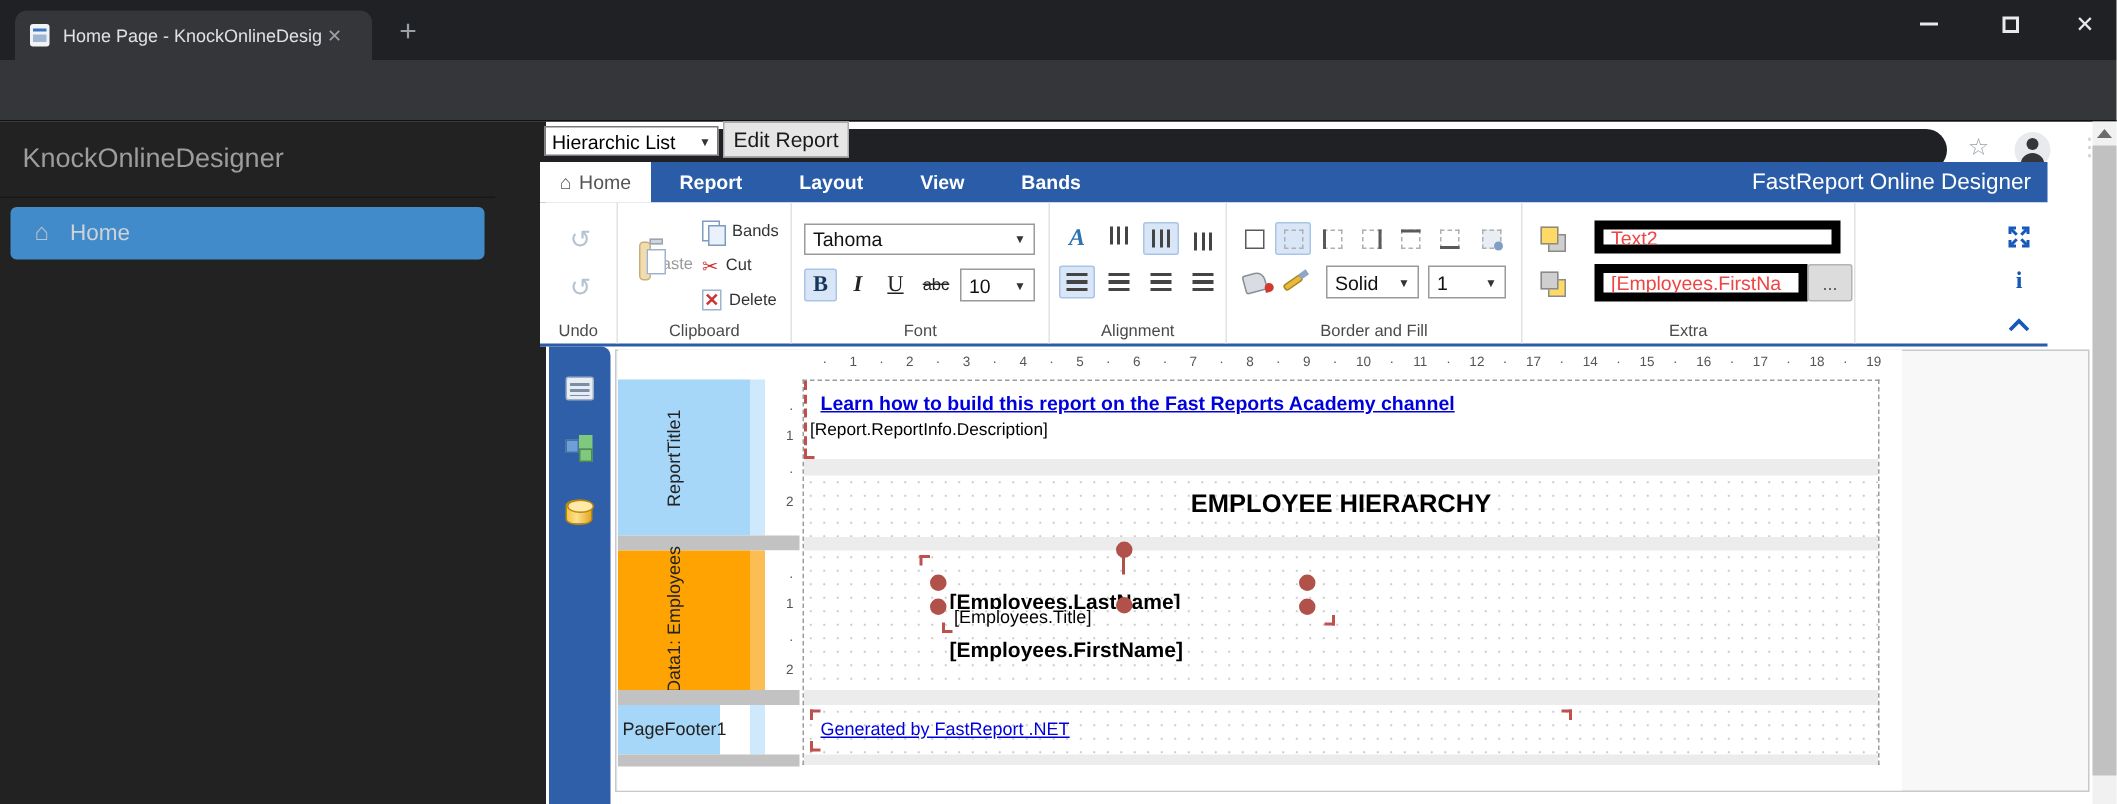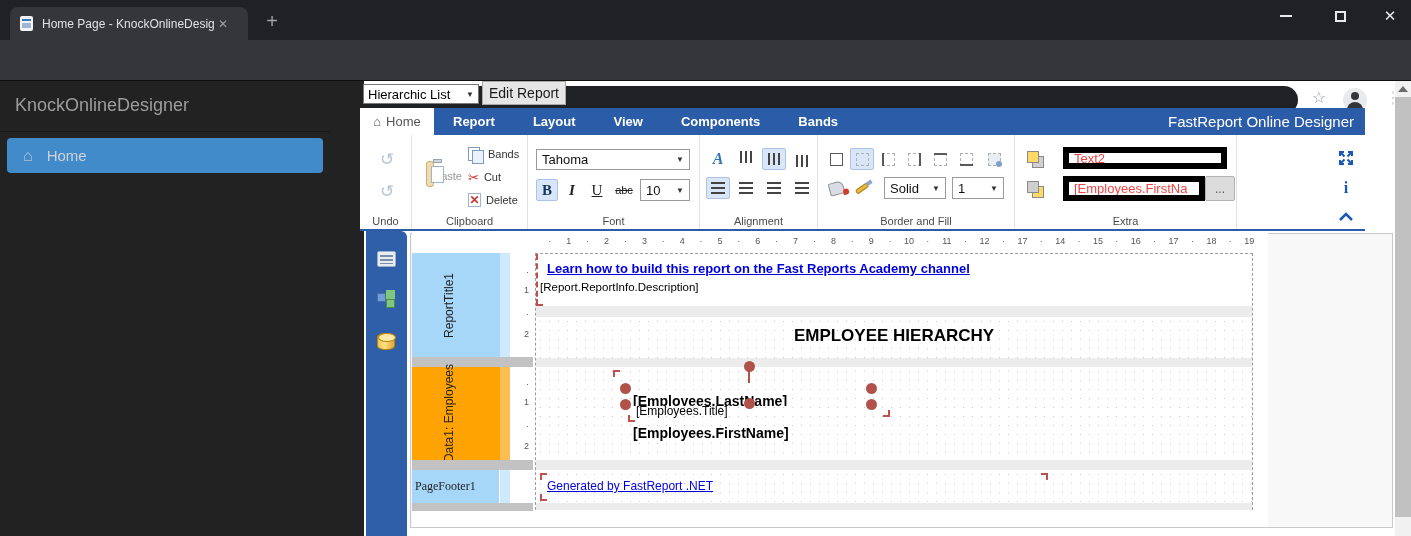--- a/index.html
+++ b/index.html
@@ -164,21 +164,20 @@
 
 <div id="menubar">
   <div id="menu-home">
     <span class="glyph">⌂</span>
     <span>Home</span>
   </div>
   <div id="menu-tabs">
       <span>Report</span>
       <span>Layout</span>
       <span>View</span>
-      <span>Components</span>
       <span>Bands</span>
     </div>
   <div id="menu-brand">FastReport Online Designer</div>
 </div>
 
 <div id="ribbon">
 
   <div class="group" style="left:0;width:52px;">
     <div class="gbtn muted" style="left:16px;top:13px;width:22px;height:22px;font-size:17px;">↺</div>
     <div class="gbtn muted" style="left:16px;top:45px;width:22px;height:22px;font-size:17px;transform:scaleX(-1);">↻</div>
@@ -394,21 +393,21 @@
 </div>
 <div class="stripe" style="top:367px;height:93px;background:#fcbe52;"></div>
 <div class="minir" id="minir-2" style="top:367px;height:93px;">
     <span style="top: 12px;">·</span>
     <span style="top: 30px;">1</span>
     <span style="top: 54px;">·</span>
     <span style="top: 74px;">2</span>
   </div>
 <div class="graybar" style="top:460px;height:10px;"></div>
 
-<div class="bandblock" style="top:470px;height:33px;background:#a6d6f8;width:87px;font-family:Liberation Serif, serif;">
+<div class="bandblock" style="top:470px;height:33px;background:#a6d6f8;width:68px;">
   <span style="position:absolute;left:3px;top:9px;font-size:12px;color:#222;white-space:nowrap;">PageFooter1</span>
 </div>
 <div class="stripe" style="top:470px;height:33px;background:#cfe9fc;"></div>
 <div class="minir" style="top:470px;height:33px;"></div>
 <div class="graybar" style="top:503px;height:8px;"></div>
 
 <div id="margin-box"></div>
 
 <div class="abs" style="left:536px;top:254px;width:715px;height:52px;background:#fff;border-left:2px dashed #c0504d;">
   <span class="rlink" style="left:9px;top:7px;">Learn how to build this report on the Fast Reports Academy channel</span>

